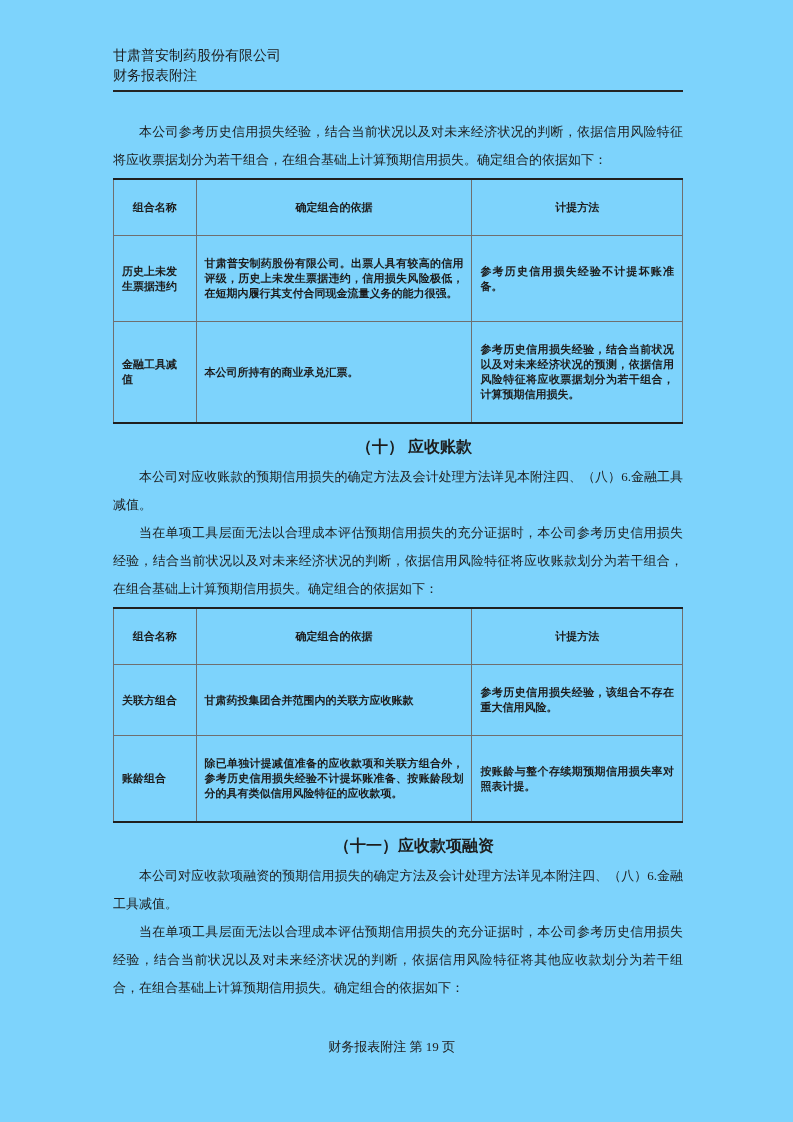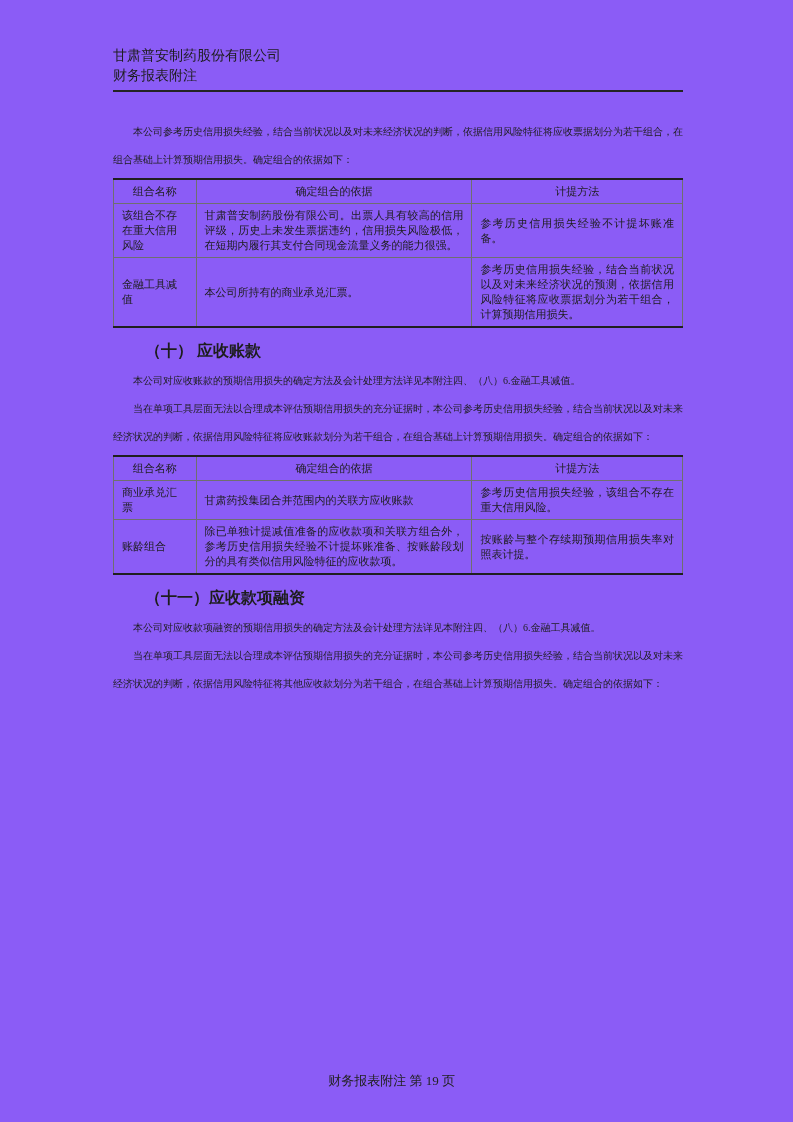--- a/index.html
+++ b/index.html
@@ -1,76 +1,76 @@
 <!DOCTYPE html>
 <html><head>
 <meta charset="utf-8">
 <style>
   * { box-sizing: border-box; }
   html, body { margin: 0; padding: 0; background: #ffffff; }
   .page {
     position: relative;
     width: 793px;
     height: 1122px;
-    background: #8b5cf6;
+    background: #7dd3fc;
     color: #1d1d1d;
     font-family: "Liberation Serif", "DejaVu Serif", serif;
     padding: 46px 110px 0 113px;
     overflow: hidden;
   }
   .doc-header { font-size: 14px; line-height: 20px; }
   .doc-header div { white-space: nowrap; }
   .header-rule {
     border: none;
     border-top: 2px solid #242424;
     margin: 4px 0 0 0;
   }
   p.body {
-    font-size: 10px;
+    font-size: 13px;
     line-height: 28px;
     text-align: justify;
     text-indent: 2em;
     margin: 0;
   }
   p.first-para { margin-top: 26px; }
   h2.section-heading {
     font-size: 16px;
     line-height: 22px;
     font-weight: bold;
     margin: 12px 0 5px 0;
     text-indent: 2em;
+    text-align: center;
   }
   table.ecl-table {
     width: 100%;
     border-collapse: collapse;
     table-layout: fixed;
     font-size: 11px;
     line-height: 15px;
     margin: 4px 0 2px 0;
     border-top: 2px solid #1f1f1f;
     border-bottom: 2px solid #1f1f1f;
   }
   table.ecl-table th, table.ecl-table td {
     border: 1px solid #6f6f6f;
-    padding: 4px 8px;
+    padding: 20px 8px;
     vertical-align: middle;
-    font-weight: normal;
+    font-weight: bold;
   }
   table.ecl-table th { text-align: center; }
   table.ecl-table td { text-align: left; text-align: justify; }
   table.ecl-table td.name-cell { text-align: left; }
   .page-footer {
     position: absolute;
     left: 0;
     right: 10px;
     top: 1038px;
     text-align: center;
     font-size: 13px;
     color: #222222;
-    margin-top: 34px;
   }
 </style>
 </head>
 <body>
 
 <div class="page">
 
   <div class="doc-header">
     <div>甘肃普安制药股份有限公司</div>
     <div>财务报表附注</div>
@@ -87,21 +87,21 @@
     </colgroup>
     <thead>
       <tr>
         <th>组合名称</th>
         <th>确定组合的依据</th>
         <th>计提方法</th>
       </tr>
     </thead>
     <tbody>
       <tr>
-        <td class="name-cell">该组合不存在重大信用风险</td>
+        <td class="name-cell">历史上未发生票据违约</td>
         <td>甘肃普安制药股份有限公司。出票人具有较高的信用评级，历史上未发生票据违约，信用损失风险极低，在短期内履行其支付合同现金流量义务的能力很强。</td>
         <td>参考历史信用损失经验不计提坏账准备。</td>
       </tr>
       <tr>
         <td class="name-cell">金融工具减值</td>
         <td>本公司所持有的商业承兑汇票。</td>
         <td>参考历史信用损失经验，结合当前状况以及对未来经济状况的预测，依据信用风险特征将应收票据划分为若干组合，计算预期信用损失。</td>
       </tr>
     </tbody>
   </table>
@@ -118,21 +118,21 @@
     </colgroup>
     <thead>
       <tr>
         <th>组合名称</th>
         <th>确定组合的依据</th>
         <th>计提方法</th>
       </tr>
     </thead>
     <tbody>
       <tr>
-        <td class="name-cell">商业承兑汇票</td>
+        <td class="name-cell">关联方组合</td>
         <td>甘肃药投集团合并范围内的关联方应收账款</td>
         <td>参考历史信用损失经验，该组合不存在重大信用风险。</td>
       </tr>
       <tr>
         <td class="name-cell">账龄组合</td>
         <td>除已单独计提减值准备的应收款项和关联方组合外，参考历史信用损失经验不计提坏账准备、按账龄段划分的具有类似信用风险特征的应收款项。</td>
         <td>按账龄与整个存续期预期信用损失率对照表计提。</td>
       </tr>
     </tbody>
   </table>

